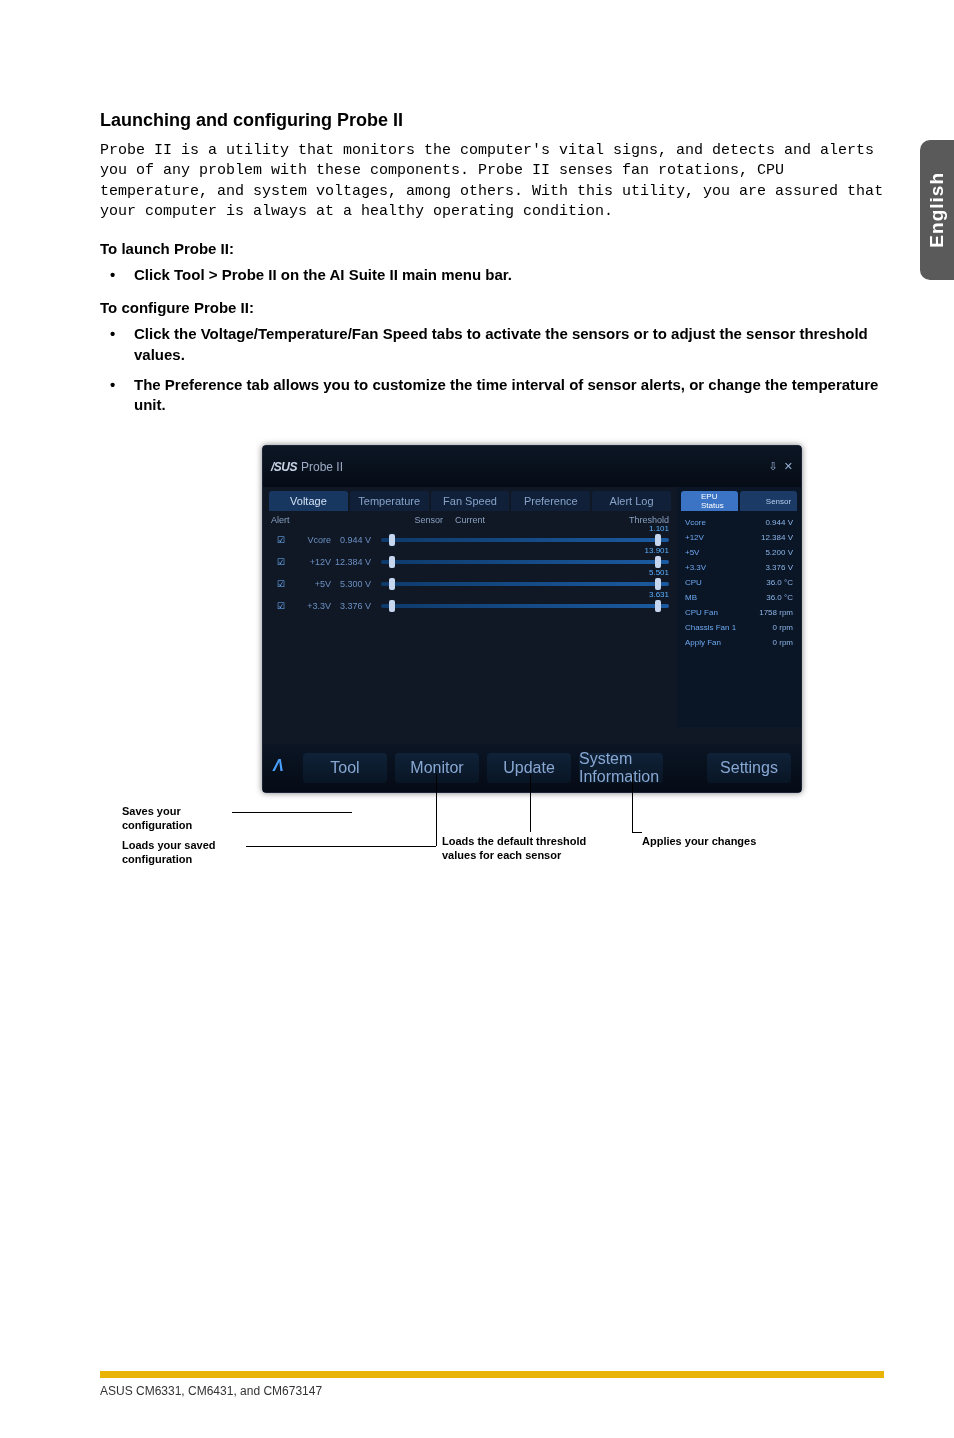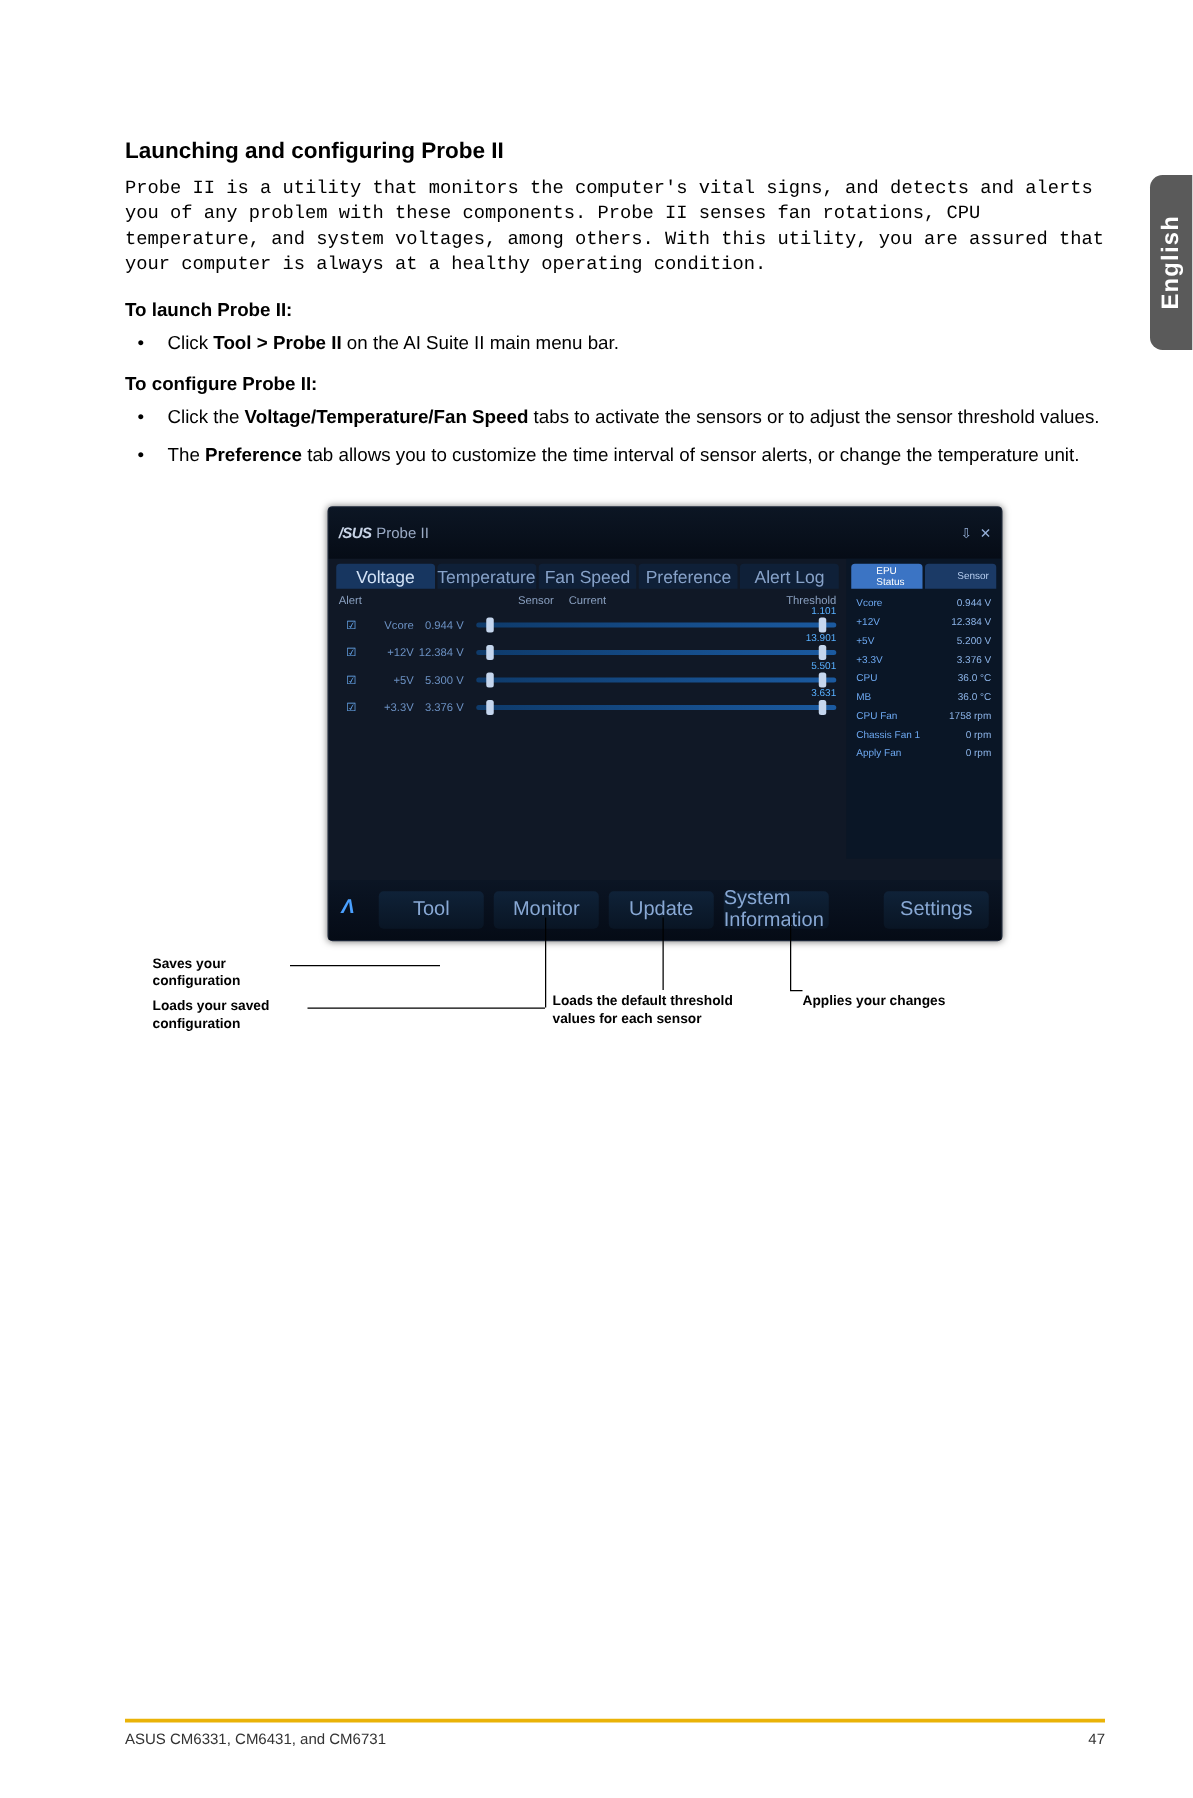--- a/index.html
+++ b/index.html
@@ -4,32 +4,32 @@
 <style>
   * { box-sizing: border-box; margin: 0; padding: 0; }
   html, body { width: 954px; height: 1438px; background: #fff; font-family: Arial, Helvetica, sans-serif; color: #000; }
   .page { position: relative; width: 954px; height: 1438px; padding: 110px 70px 40px 100px; }
   .side-tab { position: absolute; right: 0; top: 140px; width: 34px; height: 140px; background: #5a5a5a; border-top-left-radius: 10px; border-bottom-left-radius: 10px; display: flex; align-items: center; justify-content: center; }
   .side-tab span { color: #fff; font-weight: bold; font-size: 19px; writing-mode: vertical-rl; transform: rotate(180deg); letter-spacing: 1px; }
   h2.section { font-size: 18px; font-weight: bold; margin-bottom: 10px; }
   p.body { font-size: 15px; line-height: 1.35; margin-bottom: 18px; font-family: Liberation Mono, monospace; }
   .sub { font-size: 15px; font-weight: bold; margin-top: 14px; margin-bottom: 8px; }
   ul.bul { list-style: none; padding-left: 30px; }
-  ul.bul li { position: relative; font-size: 15px; line-height: 1.35; margin-bottom: 10px; padding-left: 4px; }
+  ul.bul li { position: relative; font-size: 15px; line-height: 1.35; margin-bottom: 10px; padding-left: 4px; font-weight: bold; }
   ul.bul li::before { content: "•"; position: absolute; left: -20px; top: 0; }
   .figwrap { position: relative; margin: 30px auto 0 auto; width: 560px; height: 420px; }
   .app { position: absolute; left: 50px; top: 0; width: 540px; height: 348px; background: #101826; border: 1px solid #1a2436; border-radius: 4px; box-shadow: 0 0 6px rgba(0,0,0,0.5); }
   .titlebar { height: 41px; background: linear-gradient(#0c1624,#060c16); display: flex; align-items: center; padding: 0 8px; color: #aab7cc; font-size: 12px; }
   .titlebar .brand { font-weight: bold; color: #c8d4e6; letter-spacing: -0.5px; font-style: italic; }
   .titlebar .tname { margin-left: 4px; color: #9aaac4; }
   .titlebar .icons { margin-left: auto; color: #94aed6; font-size: 11px; }
   .mainrow { display: flex; height: 240px; }
   .leftpane { flex: 1; padding: 4px 6px 0 6px; }
   .tabs { display: flex; gap: 2px; }
-  .tab { flex: 1; height: 20px; background: #0f2038; color: #87a2c9; font-size: 14px; display: flex; align-items: center; justify-content: center; border-radius: 3px 3px 0 0; }
+  .tab { flex: 1; height: 20px; background: #0f2038; color: #87a2c9; font-size: 11px; display: flex; align-items: center; justify-content: center; border-radius: 3px 3px 0 0; }
   .tab.active { background: #173660; color: #d2e2f6; }
   .headrow { display: flex; font-size: 9px; color: #8aa0c0; padding: 4px 2px 4px 24px; }
   .headrow span:nth-child(1){width:40px;} .headrow span:nth-child(2){flex:1;text-align:right;padding-right:6px;} .headrow span:nth-child(3){width:180px;padding-left:6px;}
   .vrow { display: flex; align-items: center; font-size: 9px; color: #7da3d6; padding: 4px 2px; }
   .vrow .alert { width: 20px; text-align: center; color: #6fb4ff; }
   .vrow .sname { width: 40px; text-align: right; color: #6b90c2; }
   .vrow .cur { width: 46px; text-align: right; padding-right: 6px; color: #6b90c2; }
   .slider { flex:1; height: 14px; position: relative; margin-left: 4px; }
   .slider .bar { position:absolute; left:0; right:0; top:5px; height:4px; background: linear-gradient(90deg,#0e3a6a,#1b5aa0); border-radius:2px; }
   .slider .h { position:absolute; top:1px; width:6px; height:12px; background:#c5d6ee; border-radius:2px; }
@@ -53,21 +53,21 @@
   .callout.c-apply { left: 430px; top: 390px; width:120px; }
   .ln { position:absolute; background:#000; }
   .ln.h1 { height:1px; } .ln.v1 { width:1px; }
   
   .l-save-h { top:367px; left:20px; width:120px; height:1px; }
   .l-load-h { top:401px; left:34px; width:190px; height:1px; }
   .l-load-v { top:329px; left:224px; width:1px; height:72px; }
   .l-def-v  { top:329px; left:318px; width:1px; height:58px; }
   .l-app-v  { top:329px; left:420px; width:1px; height:58px; }
   .l-app-h  { top:387px; left:420px; width:10px; height:1px; }
-  .footer { position:absolute; bottom: 40px; left:100px; right:70px; border-top:3px solid #eab308; padding-top:6px; display:flex; justify-content:space-between; font-size:12px; color:#333; }
+  .footer { position:absolute; bottom: 40px; left:100px; right:70px; border-top:7px solid #eab308; padding-top:6px; display:flex; font-size:12px; color:#333; }
 </style>
 </head>
 <body>
 
 <div class="page">
   <div class="side-tab">
     <span>English</span>
   </div>
 
   <h2 class="section">Launching and configuring Probe II</h2>

